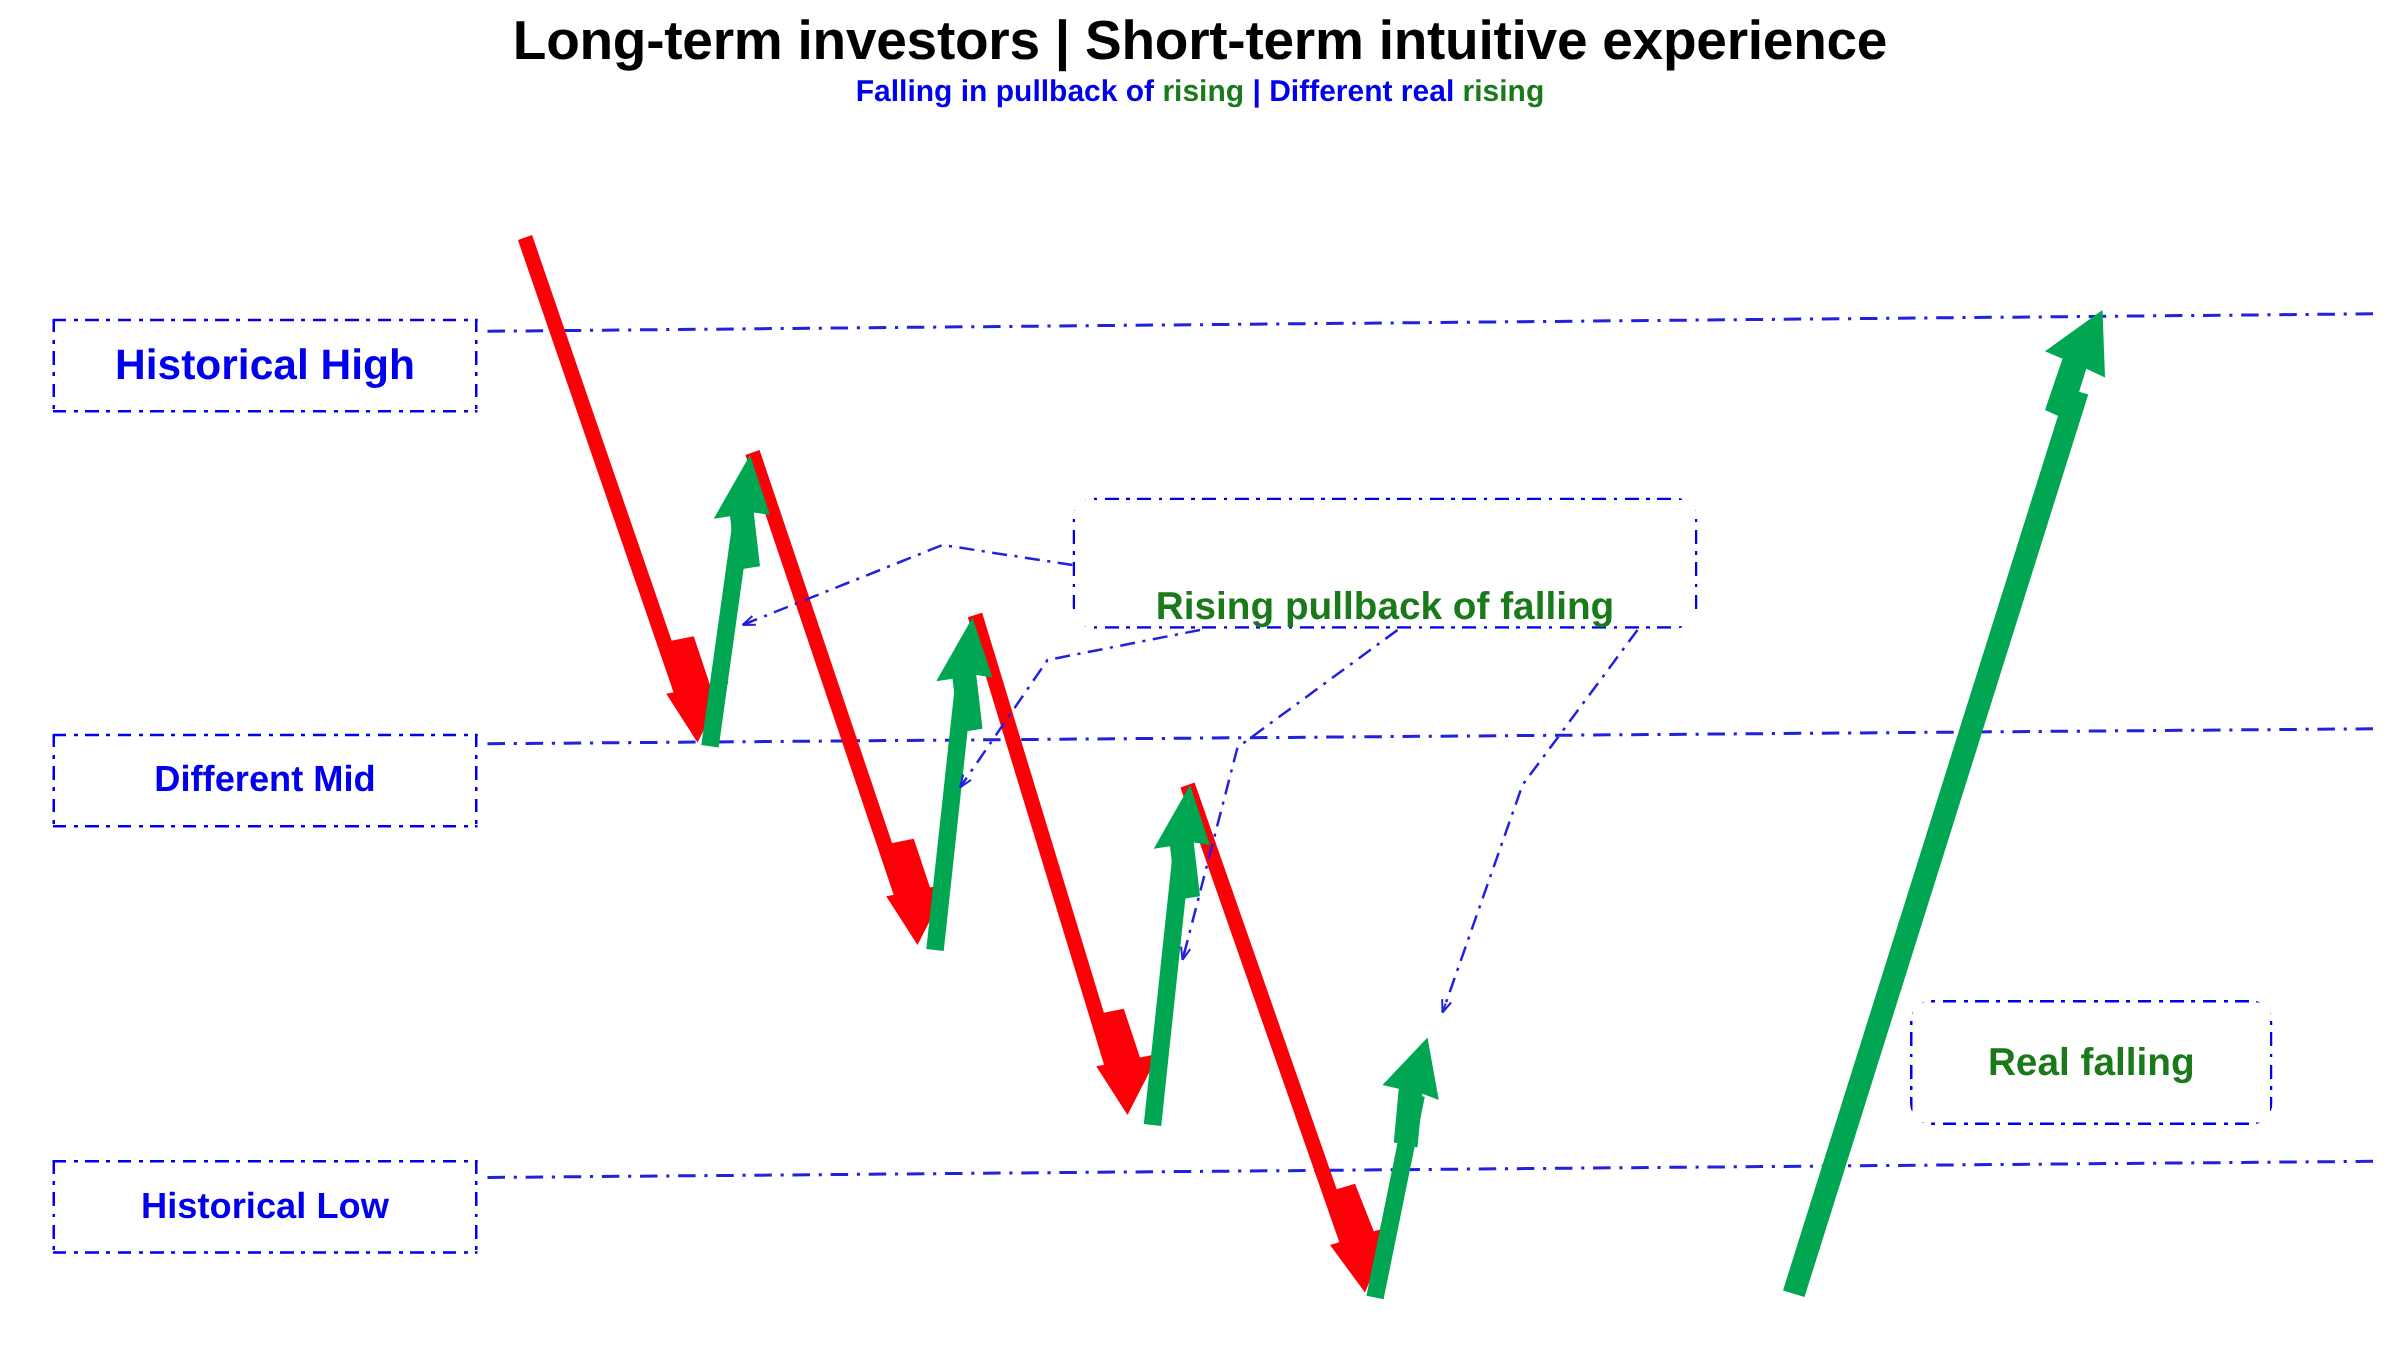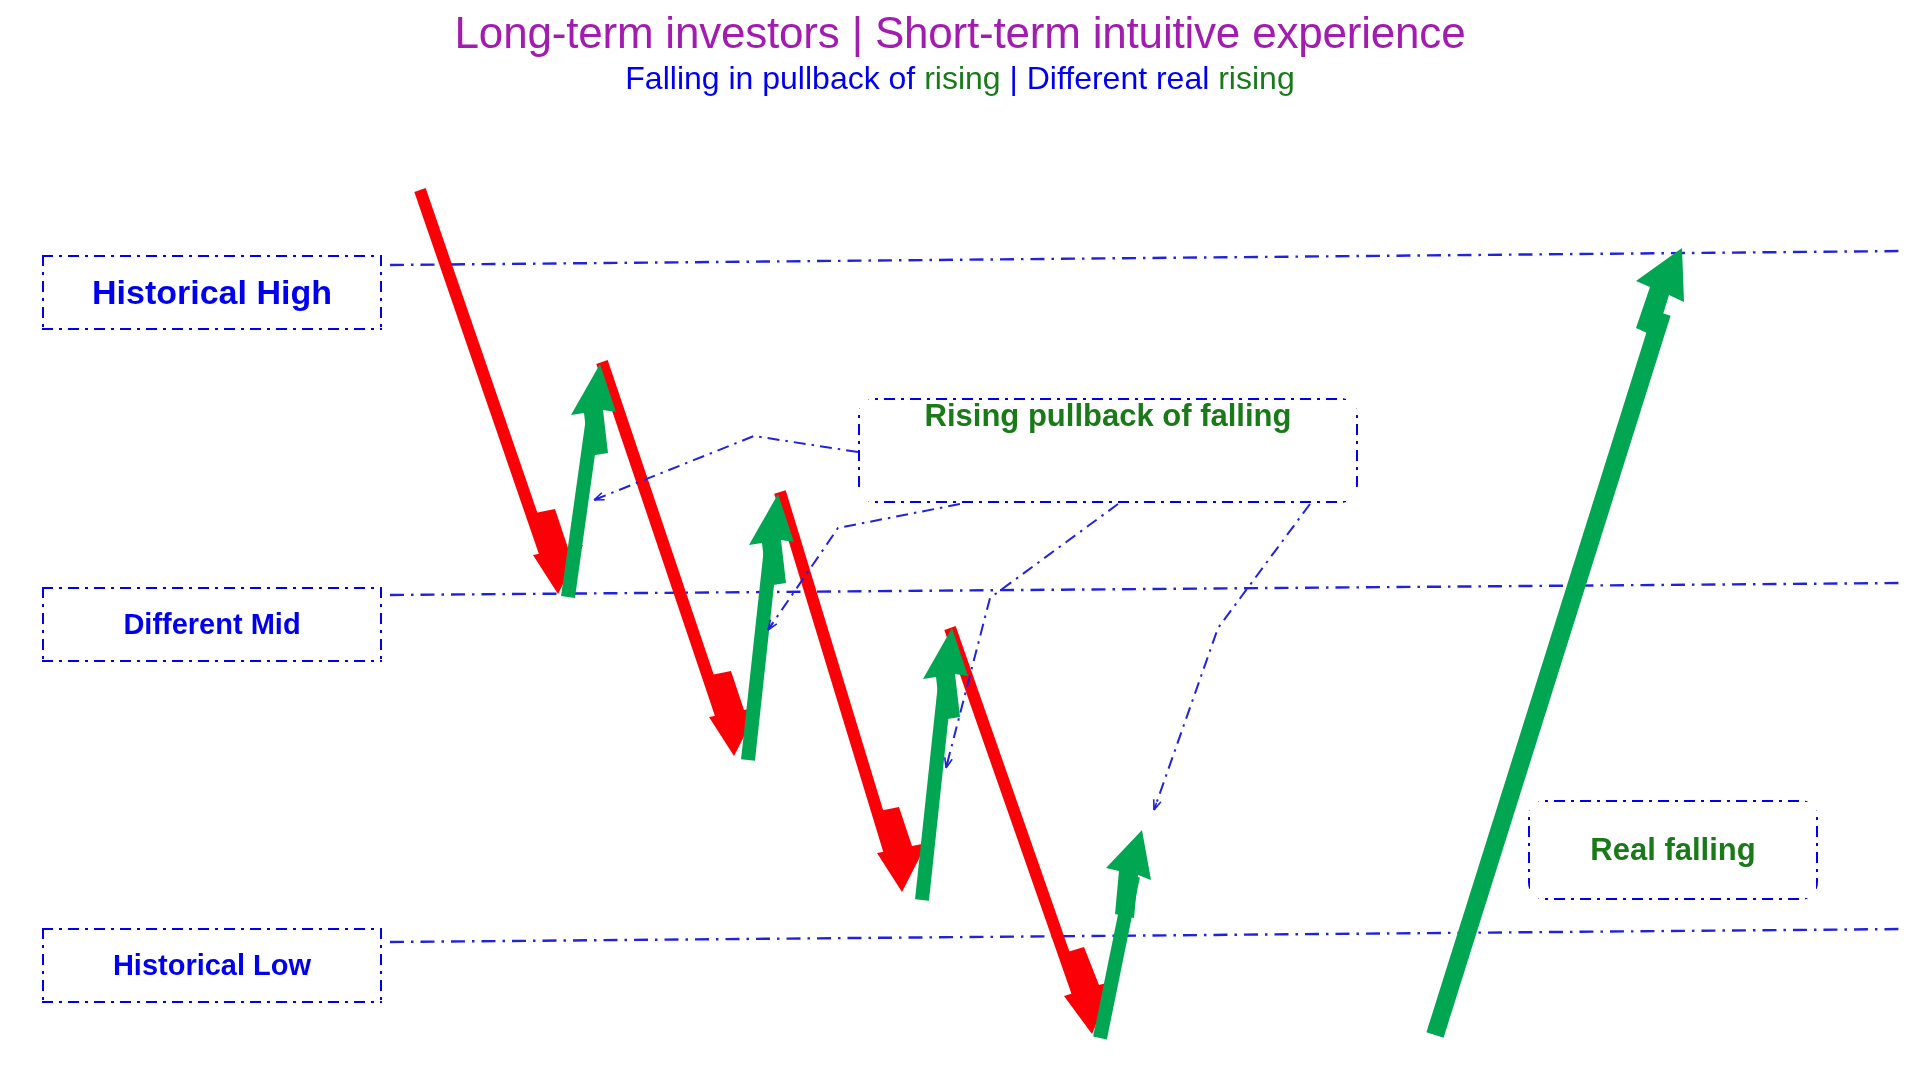--- a/index.html
+++ b/index.html
@@ -21,28 +21,28 @@
   #title-block {
     position: absolute;
     top: 8px;
     left: 0;
     width: 1920px;
     text-align: center;
     line-height: 1.12;
   }
   .title-line1 {
     font-size: 44px;
-    font-weight: normal;
-    color: #a21caf;
+    font-weight: bold;
+    color: #000000;
     letter-spacing: -0.2px;
     white-space: nowrap;
   }
   .title-line2 {
-    font-size: 32px;
-    font-weight: normal;
+    font-size: 24px;
+    font-weight: bold;
     color: #0000ee;
     margin-top: 4px;
     white-space: nowrap;
   }
   .t-green { color: #1a7a1a; }
 
   
   .axis-label {
     position: absolute;
     border: 2px dashed #0000ee;
@@ -69,21 +69,21 @@
   }
 
   #label-high { left: 42px;  top: 255px; width: 340px; height: 75px;  font-size: 34px; }
   #label-mid  { left: 42px;  top: 587px; width: 340px; height: 75px;  font-size: 29px; }
   #label-low  { left: 42px;  top: 928px; width: 340px; height: 75px;  font-size: 29px; }
 
   #callout-pullback {
     position: absolute;
     left: 858px;  top: 398px;  width: 500px; height: 105px;
     font-size: 31px; font-weight: bold; color: #1a7a1a;
-    display: flex; align-items: flex-start; justify-content: center;
+    display: flex; align-items: flex-end; justify-content: center;
     box-sizing: border-box;
   }
   #callout-real {
     position: absolute;
     left: 1528px; top: 800px; width: 290px; height: 100px;
     font-size: 31px; font-weight: bold; color: #1a7a1a;
     display: flex; align-items: center; justify-content: center;
     box-sizing: border-box;
   }
   .rounded-dashdot {

